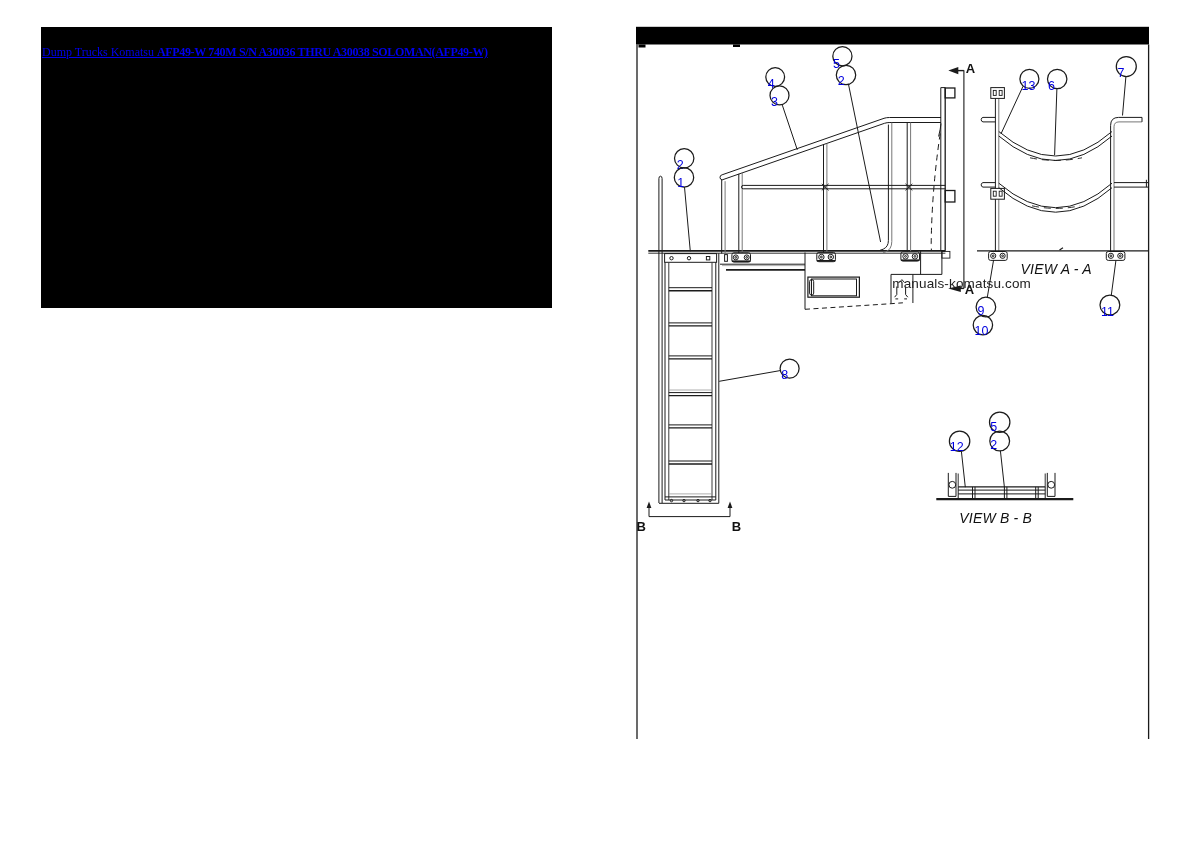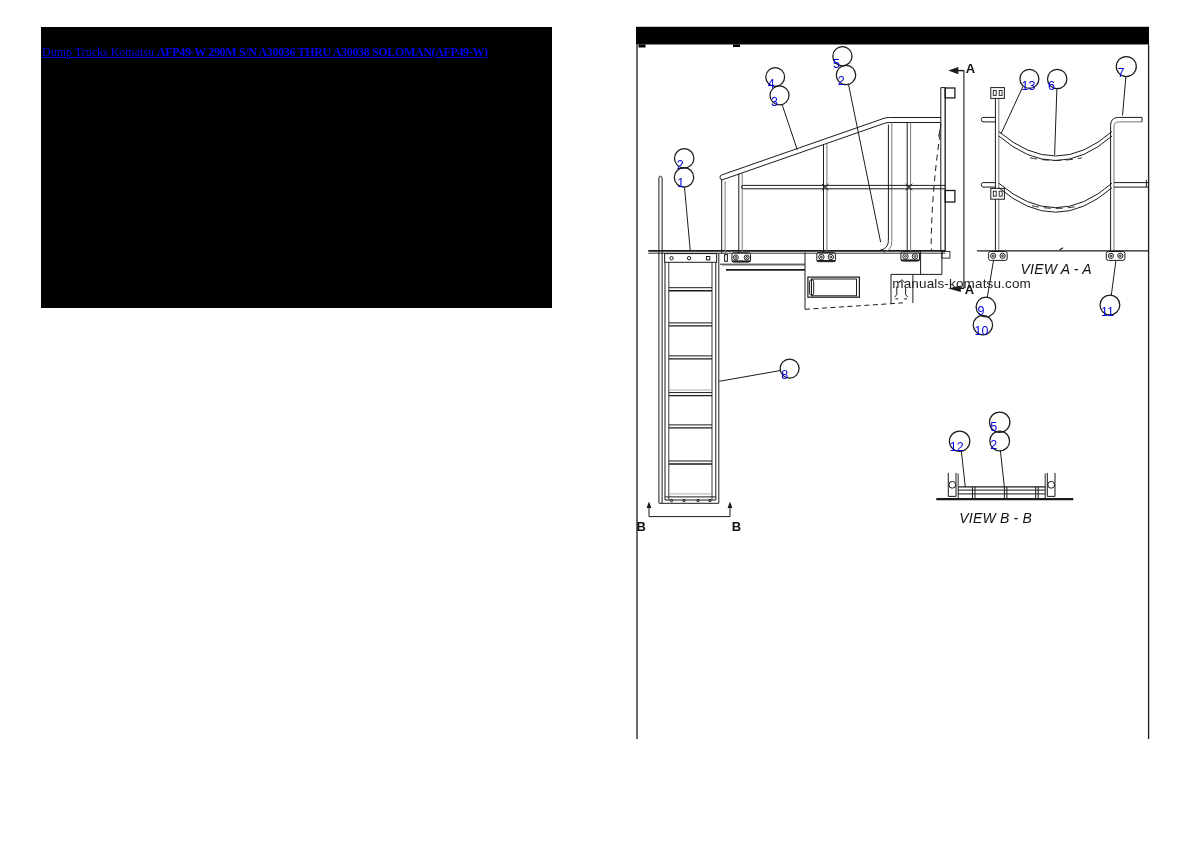--- a/index.html
+++ b/index.html
@@ -14,21 +14,21 @@
   .num{fill:#0000E0;font-size:12.5px;}
   .lbl{fill:#111;font-weight:bold;font-size:13px;}
   .view{fill:#111;font-style:italic;font-size:14px;letter-spacing:0.2px;}
 </style>
 </head>
 <body>
 <div id="page">
 
   <div id="linkpanel">
 
-    <div id="linktext">Dump Trucks Komatsu <b>AFP49-W 290M S/N A30036 THRU A30038 SOLOMAN(AFP49-W)</b></div>
+    <div id="linktext">Dump Trucks Komatsu <b>AFP49-W 740M S/N A30036 THRU A30038 SOLOMAN(AFP49-W)</b></div>
   </div>
   <svg width="1190" height="842" viewBox="0 0 1190 842">
     <g fill="none" stroke="#1b1b1b" stroke-width="1">
 
       <g stroke="none" fill="#000">
         <rect x="636" y="26.8" width="513" height="17.7"></rect>
         <rect x="638.5" y="44.5" width="7" height="3"></rect>
         <rect x="733" y="44.5" width="7" height="2.5"></rect>
       </g>
 

